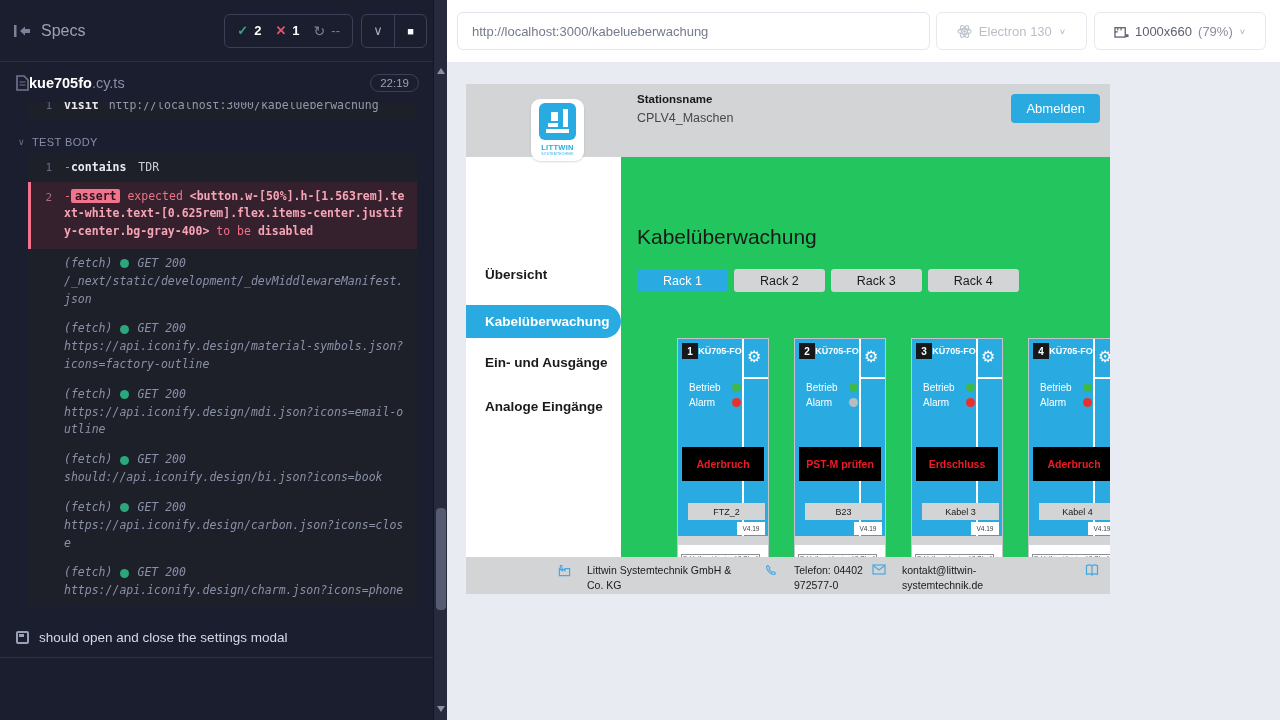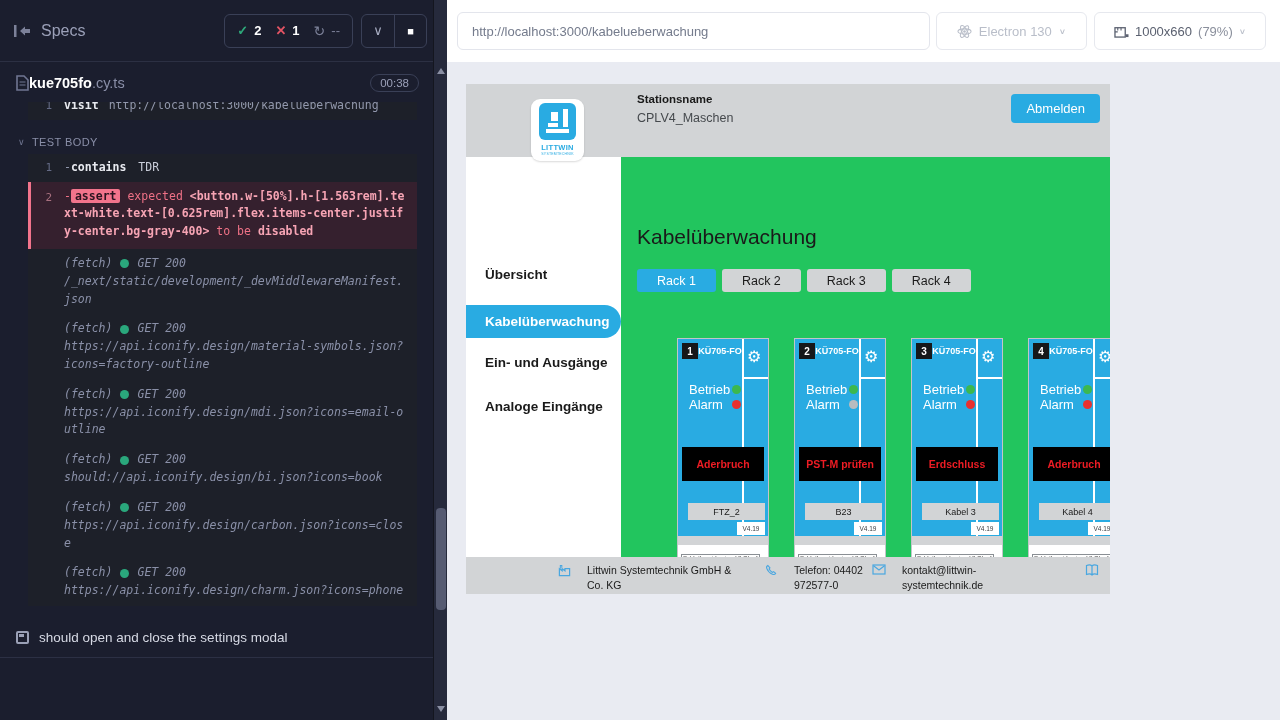--- a/index.html
+++ b/index.html
@@ -80,32 +80,32 @@
   .station-label { font-weight:bold; font-size:11.5px; color:#1a1a1a; }
   .station-value { font-size:12.5px; color:#45494d; margin-top:6px; }
   .hgear { position:absolute; left:594px; top:9px; font-size:24px; color:#2e2e2e; cursor:pointer; }
   .logoutbtn { position:absolute; right:10px; top:10px; height:29px; background:#29abe2; color:#fff; border:none; border-radius:4px; font-size:13px; padding:0 15px; font-family:inherit; cursor:pointer; }
   .sidebar { position:absolute; left:0; top:73px; bottom:37px; width:155px; background:#fff; z-index:2; }
   .navitem { position:absolute; left:0; width:155px; padding-left:19px; font-weight:bold; font-size:13.5px; color:#1a1a1a; cursor:pointer; }
   .navactive { background:#29abe2; color:#fff; border-radius:0 17px 17px 0; height:33px; display:flex; align-items:center; }
   .main { position:absolute; left:171px; top:73px; right:0; bottom:37px; }
   .apptitle { position:absolute; left:0; top:68px; font-size:21px; color:#1a1a1a; }
   .racks { position:absolute; left:0; top:112px; display:flex; gap:6px; }
-  .rackbtn { height:23px; padding:0 20px; display:flex; align-items:center; background:#d2d4d6; color:#1a1a1a; font-size:12.5px; border:none; border-radius:3px; font-family:inherit; cursor:pointer; }
+  .rackbtn { height:23px; padding:0 26px; display:flex; align-items:center; background:#d2d4d6; color:#1a1a1a; font-size:12.5px; border:none; border-radius:3px; font-family:inherit; cursor:pointer; }
   .rackactive { background:#29abe2; color:#fff; }
   .cards { position:absolute; left:40px; top:181px; display:flex; gap:25px; z-index:1; }
 
   .card { position:relative; width:92px; height:296px; background:#29abe2; border:1px solid #c2c5c9; flex:none; }
   .vline { position:absolute; left:64px; top:0; width:2px; height:197px; background:#fff; }
   .hline { position:absolute; left:66px; top:38px; right:0; height:2px; background:#fff; }
   .numbadge { position:absolute; left:4px; top:4px; width:16px; height:16px; background:#16181a; color:#fff; font-size:10px; font-weight:bold; display:flex; align-items:center; justify-content:center; }
   .model { position:absolute; left:20px; top:7px; width:44px; text-align:center; color:#fff; font-weight:bold; font-size:9px; }
   .cgear { position:absolute; left:69px; top:8px; color:#fff; font-size:16px; cursor:pointer; }
   .ledrow { position:absolute; left:11px; width:52px; display:flex; justify-content:space-between; align-items:center; }
-  .ledlabel { color:#fff; font-size:13px; }
+  .ledlabel { color:#fff; font-size:10px; }
   .led { width:9px; height:9px; border-radius:50%; }
   .led-green { background:#3cb84e; }
   .led-red { background:#e8302e; }
   .led-gray { background:#b9bcbf; }
   .statusbox { position:absolute; left:4px; right:4px; top:108px; height:34px; background:#000; display:flex; flex-direction:column; align-items:center; justify-content:center; }
   .status-alarm { color:#ed1c24; font-weight:bold; font-size:10.5px; white-space:nowrap; }
   .status-big { color:#fff; font-weight:bold; font-size:15px; line-height:1.1; }
   .status-sub { color:#fff; font-size:6.5px; font-weight:bold; }
   .cablebar { position:absolute; left:10px; right:3px; top:164px; height:17px; background:#d2d4d6; color:#1a1a1a; font-size:9px; display:flex; align-items:center; justify-content:center; }
   .verbox { position:absolute; right:3px; top:183px; width:28px; height:13px; background:#fff; color:#3a3d40; font-size:6.5px; display:flex; align-items:center; justify-content:center; }
@@ -155,21 +155,21 @@
           </span>
       </div>
     </div>
 
     <div class="specrow">
       <svg width="13" height="16" viewBox="0 0 13 16">
         <path d="M1 1 h7 l4 4 v10 h-11 z" fill="none" stroke="#707692" stroke-width="1.6"></path>
         <path d="M3.5 7 h6 M3.5 10 h6" stroke="#707692" stroke-width="1.2"></path>
       </svg>
       <span class="spec-name"><span>kue705fo</span><span class="spec-ext">.cy.ts</span></span>
-      <span class="spec-time">00:38</span>
+      <span class="spec-time">22:19</span>
     </div>
 
     <div class="cliptop">
       <div class="cmdbox" style="margin-top:-10px;">
         <div class="cmdrow">
           <span class="lnum">1</span>
           <span><span class="cmd-name">visit</span><span class="cmd-url">http://localhost:3000/kabelueberwachung</span></span>
         </div>
       </div>
     </div>

